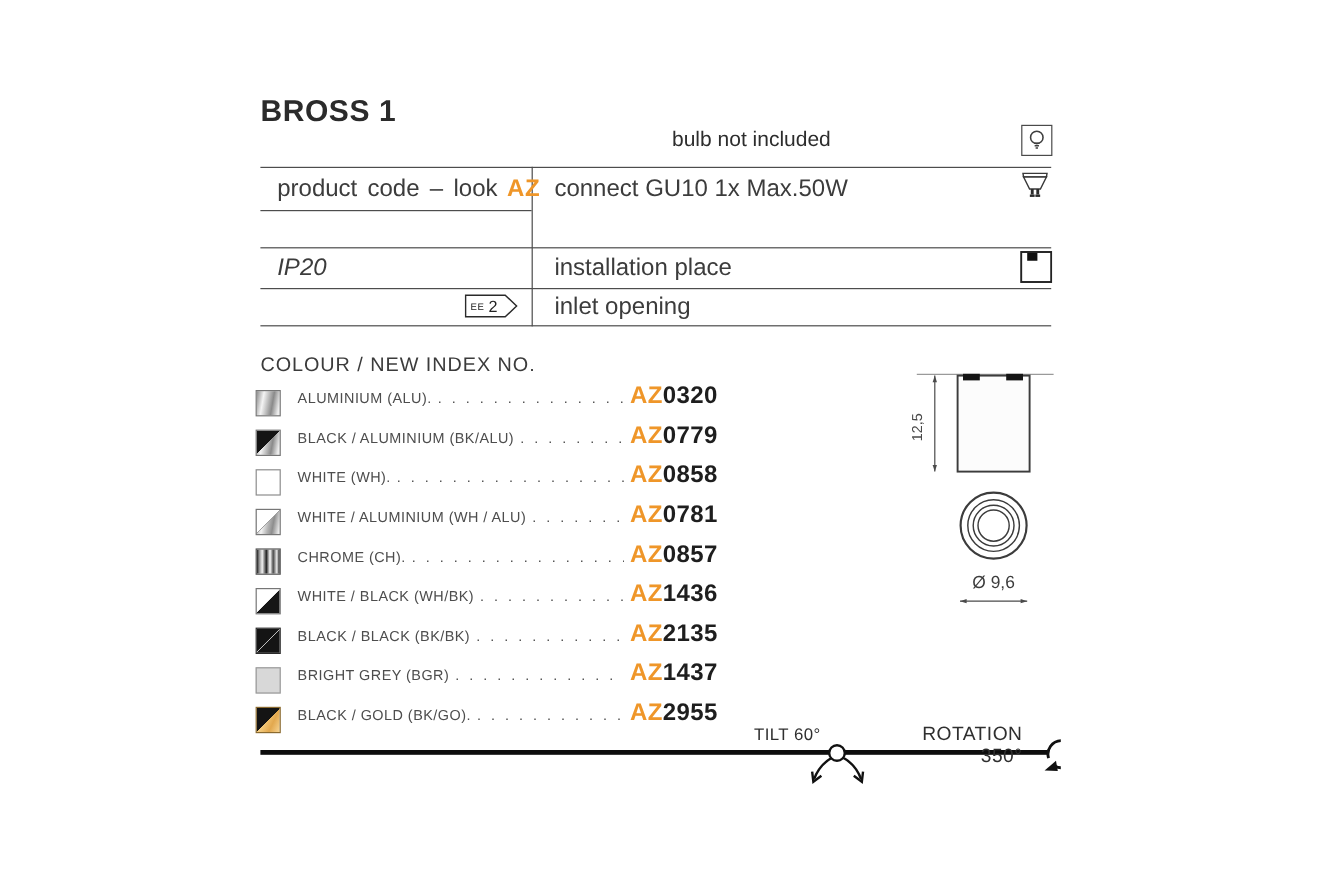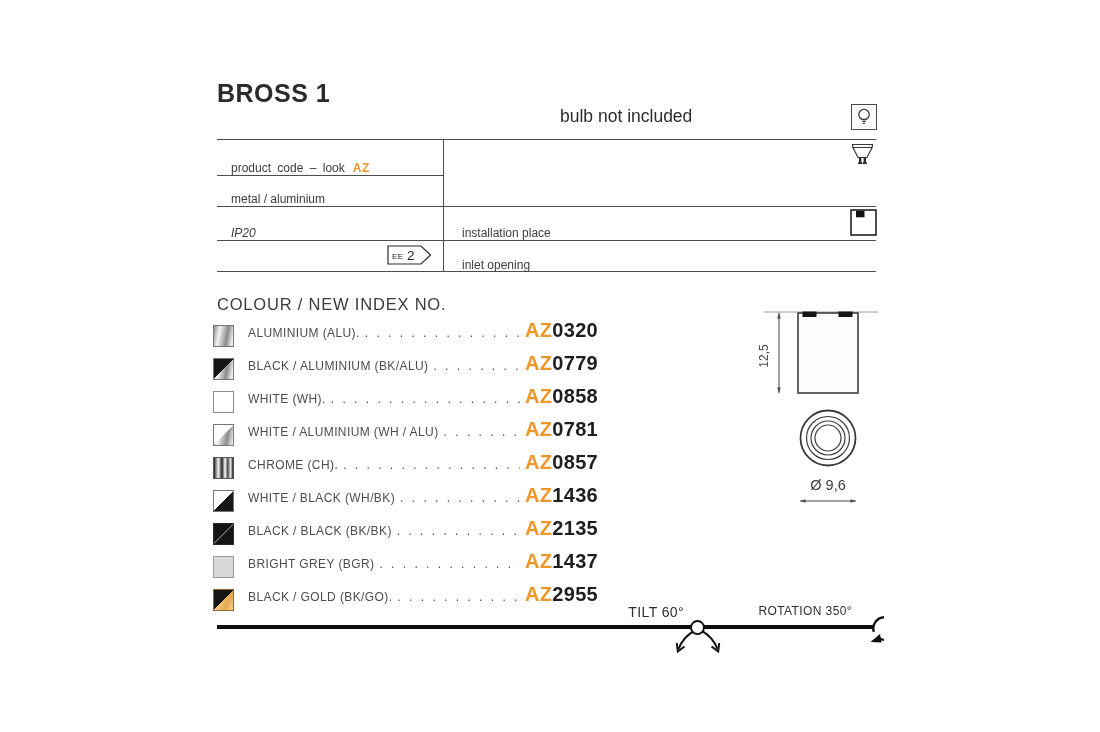--- a/index.html
+++ b/index.html
@@ -17,21 +17,21 @@
 
   
   .spec { left:217px; top:139px; width:659px; height:133px; }
   .tl { position:absolute; background:#4d4d4d; }
   .t-top { left:0; right:0; top:0; height:1px; }
   .t-bot { left:0; right:0; bottom:0; height:1px; }
   .t-v   { left:226px; top:0; width:1px; height:100%; }
   .t-h1  { left:0; width:226px; top:36px; height:1px; }
   .t-h2  { left:0; right:0; top:67px; height:1px; }
   .t-h3  { left:0; right:0; top:101px; height:1px; }
-  .cell { position:absolute; display:flex; align-items:flex-end; font-size:12px; color:#3c3c3c; white-space:nowrap; }
+  .cell { position:absolute; display:flex; align-items:center; font-size:20px; color:#3c3c3c; white-space:nowrap; }
   .c-r1l { left:14px; top:0; height:36px; word-spacing:3px; }
   .c-r2l { left:14px; top:36px; height:31px; }
   .c-r3l { left:14px; top:67px; height:34px;font-style:italic; }
   .c-r4l { left:14px; top:101px; height:32px; }
   .c-r1r { left:245px; top:0; height:36px; }
   .c-r3r { left:245px; top:67px; height:34px; }
   .c-r4r { left:245px; top:101px; height:32px; }
   .az { color:var(--accent-orange,#EF9629); font-weight:bold; }
   .c-r1l .az { margin-left:8px; letter-spacing:.5px; }
 
@@ -54,21 +54,21 @@
   .sw-ch     { background:linear-gradient(90deg,#161616 0%,#8a8a8a 10%,#f0f0f0 24%,#242424 42%,#ffffff 58%,#4c4c4c 72%,#ececec 88%,#141414 100%); border-color:#555; }
   .sw-wh-bk  { background:linear-gradient(135deg,#ffffff 49%,#7a7a7a 49.8%,#161616 50.6%); }
   .sw-bk-bk  { background:linear-gradient(135deg,#141414 47.8%,#cfcfcf 49.8%,#141414 52%); border-color:#2a2a2a; }
   .sw-bgr    { background:#d8d8d8; border-color:#9b9b9b; }
   .sw-bk-go  { background:linear-gradient(135deg,#141414 49.6%,rgba(0,0,0,0) 50%),
                           linear-gradient(115deg,#c8913f 0%,#f5cd80 38%,#e2a84e 68%,#f6d492 100%); border-color:#8a6a2f; }
 
   
   .base-line { left:217px; top:625px; width:657px; height:4px; background:#0d0d0d; }
   .tilt-label { left:600px; top:604px; width:84px; text-align:right; font-size:14px; color:#2f2f2f; letter-spacing:.4px; }
-  .rot-label  { left:730px; top:604px; width:122px; text-align:right; font-size:12px; color:#2f2f2f; letter-spacing:.4px; }
+  .rot-label  { left:730px; top:604px; width:122px; text-align:right; font-size:16px; color:#2f2f2f; letter-spacing:.4px; }
   .pivot { left:690px; top:620px; width:15px; height:15px; background:#fff; border:2px solid #111; border-radius:50%; z-index:2; }
   svg { display:block; }
 </style>
 </head>
 <body>
 
 <div id="canvas">
 
   <div class="abs title">BROSS 1</div>
   <div class="abs bulb-note">bulb not included</div>
@@ -84,31 +84,31 @@
     <div class="tl t-bot"></div>
     <div class="tl t-v"></div>
     <div class="tl t-h1"></div>
     <div class="tl t-h2"></div>
     <div class="tl t-h3"></div>
 
     <div class="cell c-r1l">
       <span>product code – look</span>
         <span class="az">AZ</span>
     </div>
-    <div class="cell c-r2l">metal / aluminium</div>
     <div class="cell c-r3l">IP20</div>
 
     <div class="abs" style="left:170px; top:106px;">
       <svg width="45" height="20" viewBox="0 0 45 20">
         <polygon points="1,1 34,1 43.5,10 34,19 1,19" fill="#fff" stroke="#2a2a2a" stroke-width="1.2"></polygon>
         <text x="5" y="13.5" font-size="8" letter-spacing="0.5" fill="#222" font-family="Liberation Sans, sans-serif">EE</text>
         <text x="20" y="15" font-size="13.5" fill="#222" font-family="Liberation Sans, sans-serif">2</text>
       </svg>
     </div>
 
+    <div class="cell c-r1r">connect GU10 1x Max.50W</div>
     <div class="cell c-r3r">installation place</div>
     <div class="cell c-r4r">inlet opening</div>
 
     <div class="abs" style="left:634px; top:3px;">
       <svg width="23" height="26" viewBox="0 0 23 26">
         <path d="M1.5 2.5 L21.5 2.5 L21 5.5 L2 5.5 Z" fill="#fff" stroke="#3a3a3a" stroke-width="1.2"></path>
         <path d="M2 5.5 L21 5.5 L16 15.5 L7 15.5 Z" fill="#fff" stroke="#3a3a3a" stroke-width="1.2"></path>
         <rect x="8" y="15.5" width="2.4" height="4.6" fill="#2c2c2c"></rect>
         <rect x="12.6" y="15.5" width="2.4" height="4.6" fill="#2c2c2c"></rect>
         <rect x="7.2" y="20.1" width="4" height="2" fill="#2c2c2c"></rect>

